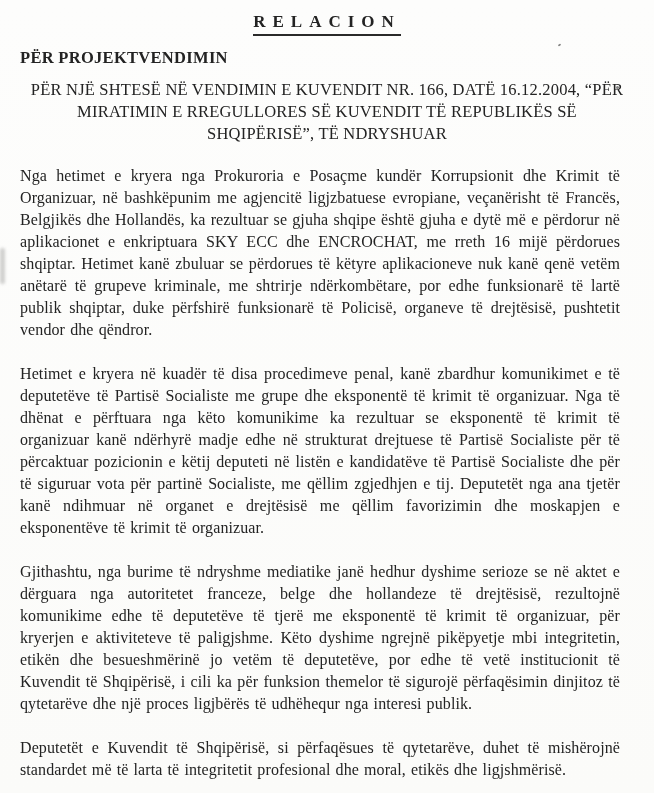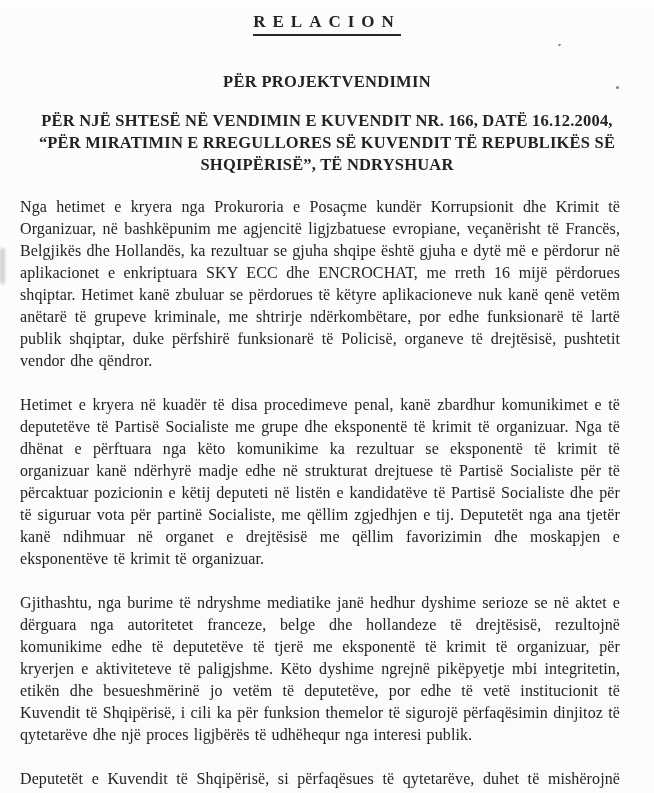--- a/index.html
+++ b/index.html
@@ -25,33 +25,32 @@
     font-weight: bold;
     letter-spacing: 7px;
     line-height: 20px;
   }
   .heading-text {
     display: inline-block;
     border-bottom: 2px solid #2a2a2a;
     padding-bottom: 2px;
   }
   .subheading {
-    margin: 36px 0 0 0;
-    text-align: center;
+    margin: 12px 0 0 0;
     font-size: 16.5px;
     font-weight: bold;
     line-height: 20px;
     letter-spacing: 0.3px;
   }
   .doc-title {
-    margin: 18px auto 0 auto;
+    margin: 11px auto 0 auto;
     max-width: 600px;
     text-align: center;
     font-size: 16.5px;
-    font-weight: bold;
+    font-weight: normal;
     line-height: 22px;
     letter-spacing: 0.2px;
   }
   .body-copy {
     margin-top: 20px;
   }
   .body-paragraph {
     margin: 0 14px 22px 0;
     font-size: 16px;
     line-height: 22px;

